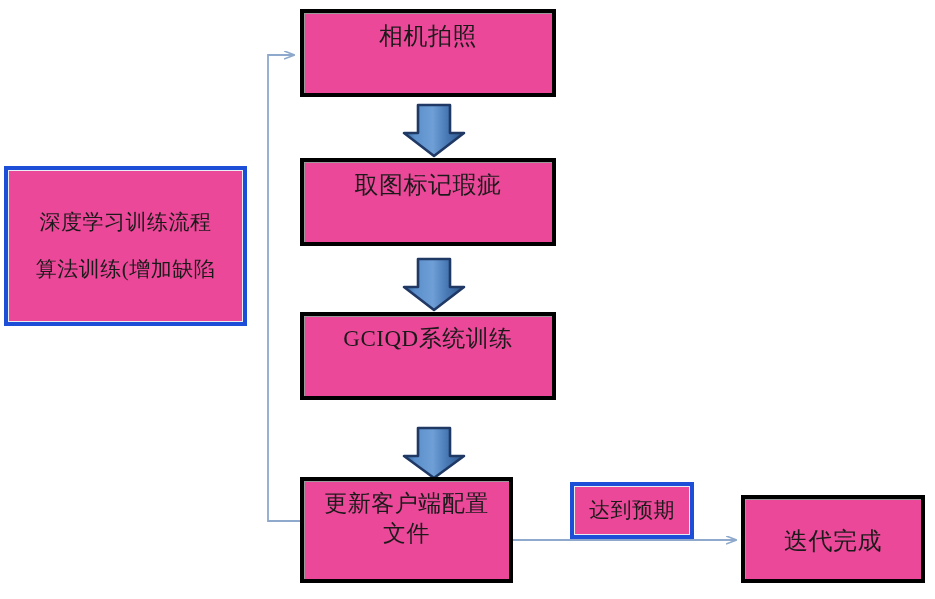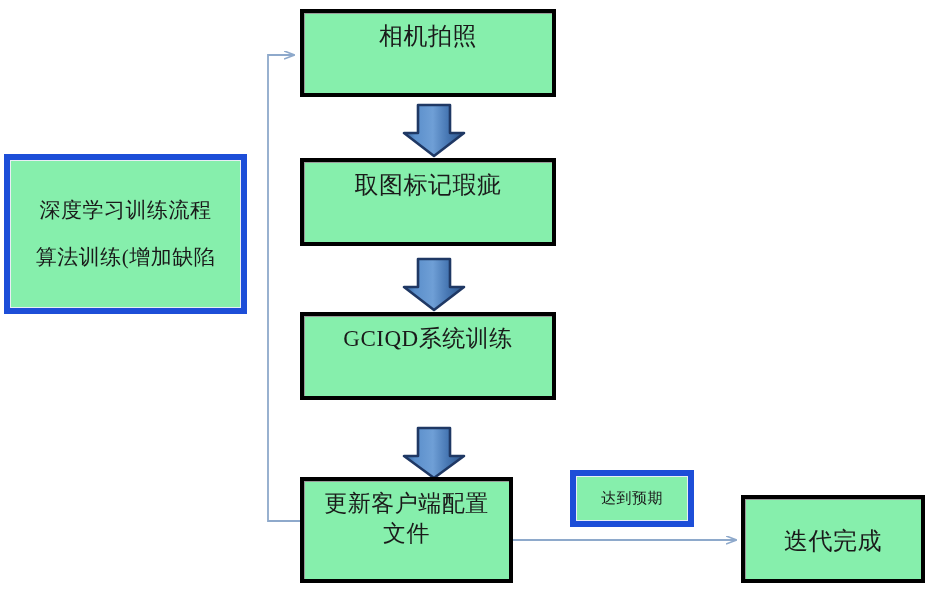--- a/index.html
+++ b/index.html
@@ -25,33 +25,34 @@
     position: absolute;
     left: 0;
     top: 0;
     width: 935px;
     height: 599px;
     pointer-events: none;
   }
   .node {
     position: absolute;
     box-sizing: border-box;
-    background: #86efac;
+    background: #ec4899;
     display: flex;
     align-items: flex-start;
     justify-content: center;
     text-align: center;
   }
   .node.heavy {
     border: 4px solid #000000;
     box-shadow: 1px 1px 0 0 #9a9a9a inset;
   }
   .node.light {
-    border: 6px solid #1d4ed8;
+    border: 4px solid #1d4ed8;
     box-shadow: 0 0 0 1px #e9eef5 inset;
+    margin-top: 12px;
   }
   .node .txt {
     display: block;
     width: 100%;
     line-height: 1.32;
     font-size: 24px;
     letter-spacing: 0.5px;
     white-space: pre-line;
   }
   
@@ -68,21 +69,21 @@
   #node-update .txt { padding-top: 8px; font-size: 23px; }
 
   #node-done        { left: 741px; top: 495px; width: 184px; height: 88px;  }
   #node-done .txt   { padding-top: 27px; }
 
   #node-sidebar     { left: 4px;   top: 154px; width: 243px; height: 160px; align-items: center; }
   #node-sidebar .txt{ font-size: 21px; line-height: 1.3; }
   #node-sidebar .gap { display:block; height: 20px; }
 
   #node-expect      { left: 570px; top: 470px; width: 124px; height: 57px; align-items: center; }
-  #node-expect .txt { font-size: 15px; }
+  #node-expect .txt { font-size: 21px; }
 </style>
 </head>
 <body>
 
 <div id="canvas">
 
   <svg class="svg-layer" viewBox="0 0 935 599" xmlns="http://www.w3.org/2000/svg">
     <defs>
       <linearGradient id="gradArrow" x1="0" y1="0" x2="1" y2="0">
         <stop offset="0%" stop-color="#2f5d96"></stop>

